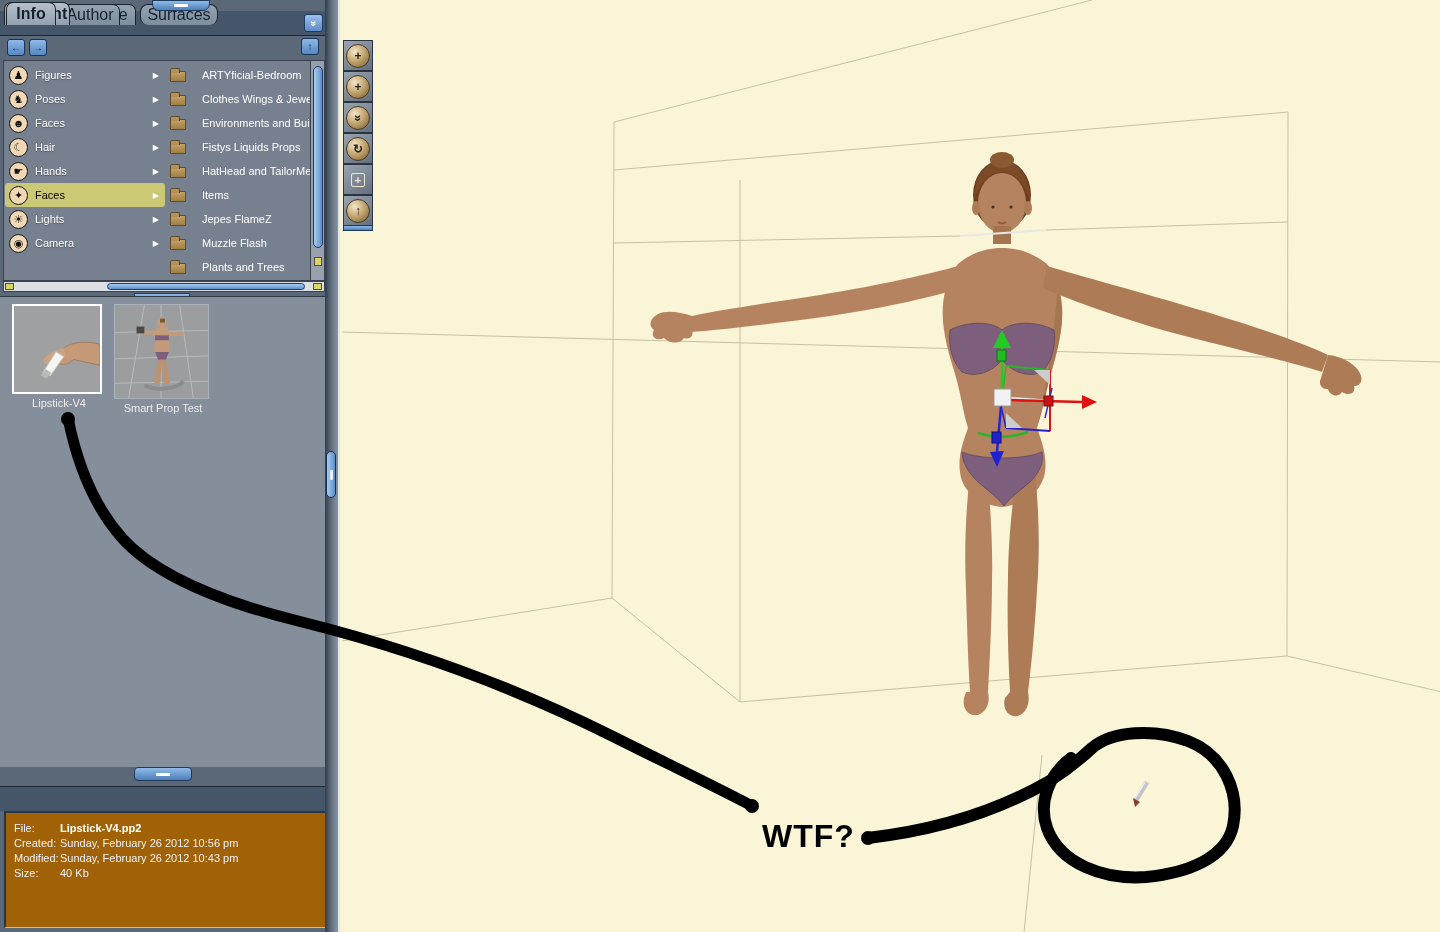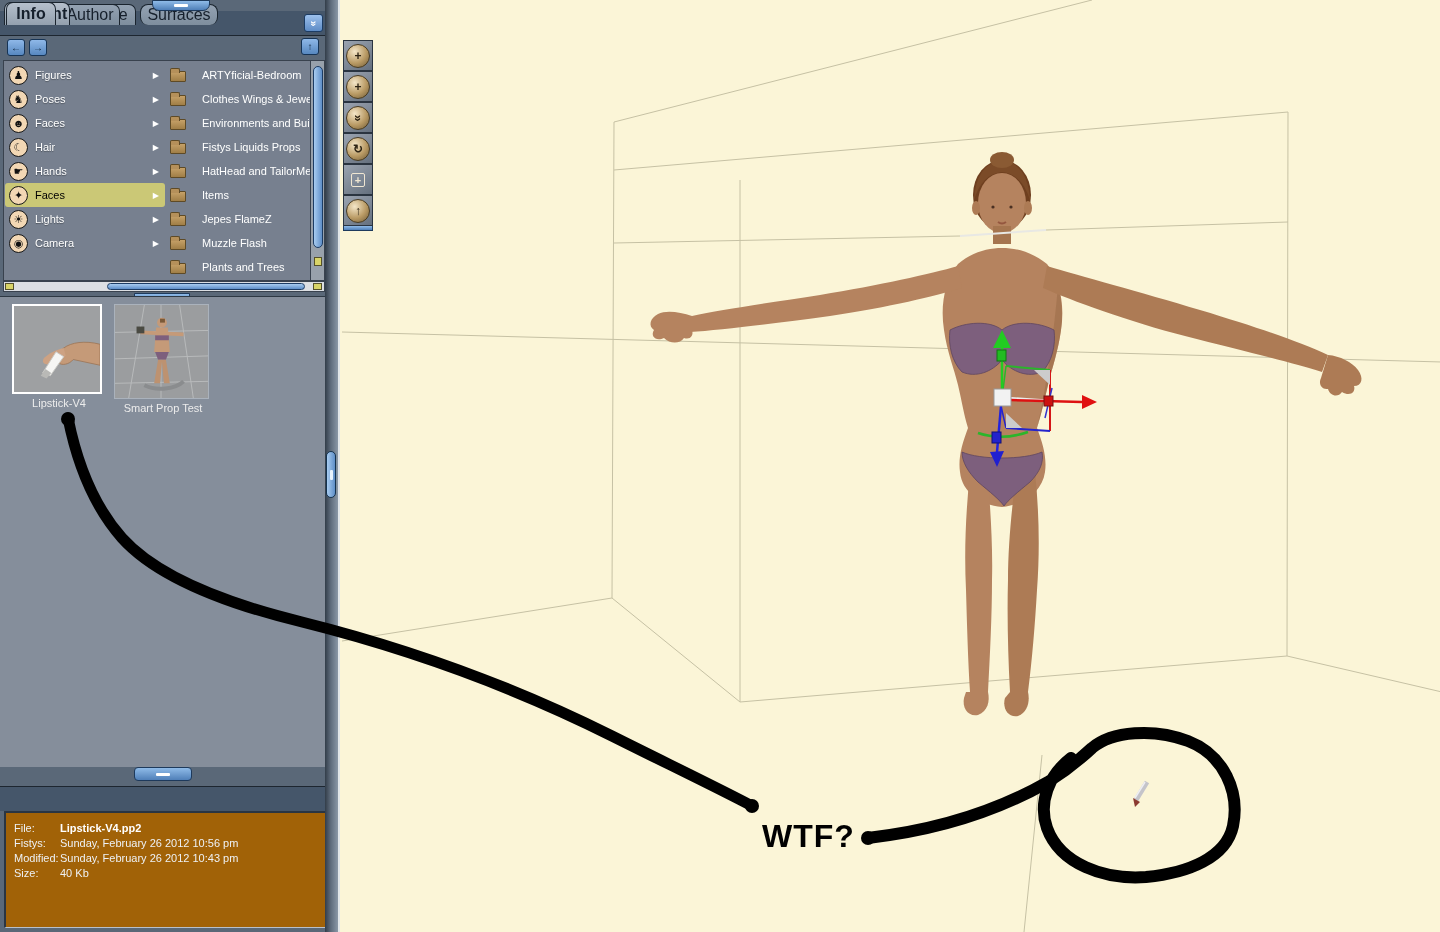--- a/index.html
+++ b/index.html
@@ -260,21 +260,21 @@
     <div id="info-tabbar"></div>
     <div class="tab active" id="tab-info">Info</div>
     <div class="tab inactive" id="tab-author">Author</div>
 
     <div id="info-box">
       <div class="info-row">
         <span class="info-label">File:</span>
         <span class="info-value bold">Lipstick-V4.pp2</span>
       </div>
       <div class="info-row">
-        <span class="info-label">Fistys:</span>
+        <span class="info-label">Created:</span>
         <span class="info-value">Sunday, February 26 2012 10:56 pm</span>
       </div>
       <div class="info-row">
         <span class="info-label">Modified:</span>
         <span class="info-value">Sunday, February 26 2012 10:43 pm</span>
       </div>
       <div class="info-row">
         <span class="info-label">Size:</span>
         <span class="info-value">40 Kb</span>
       </div>

